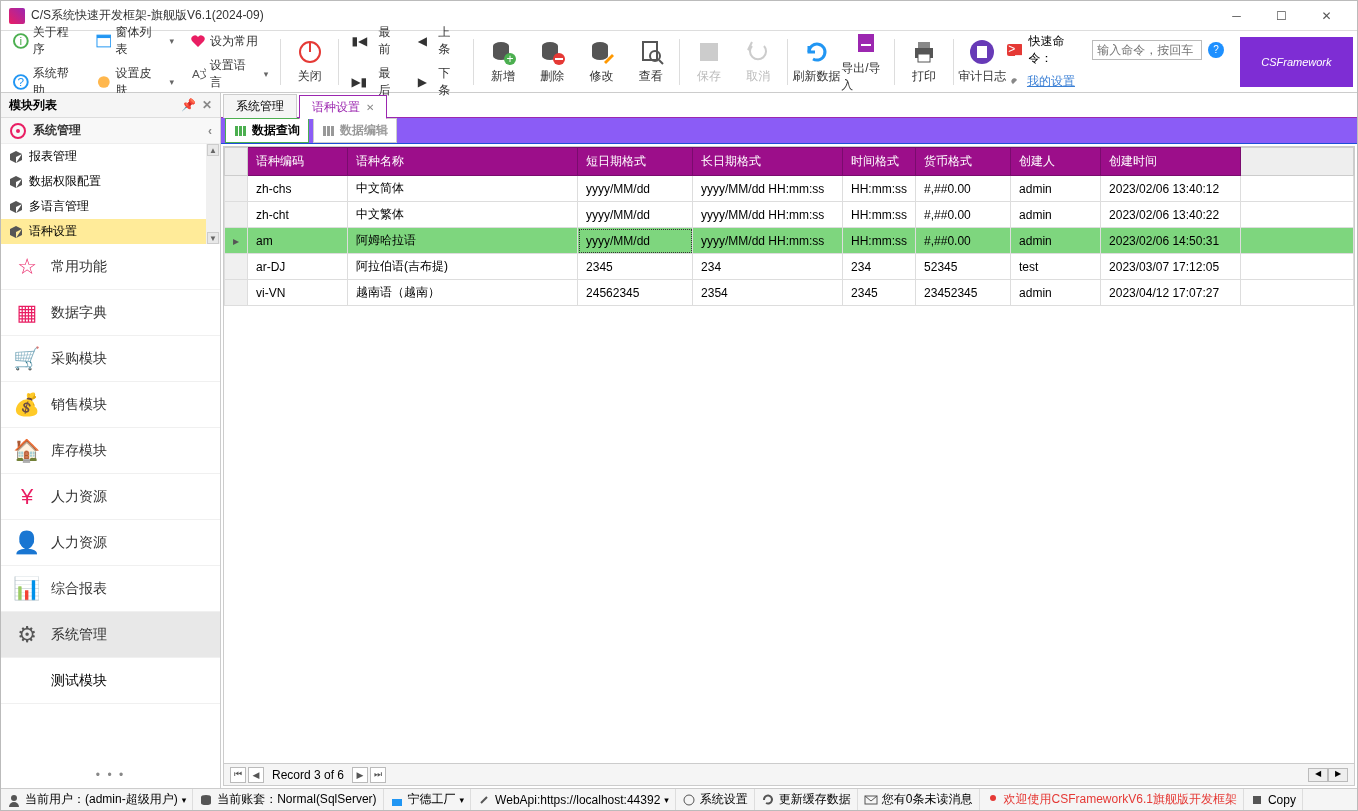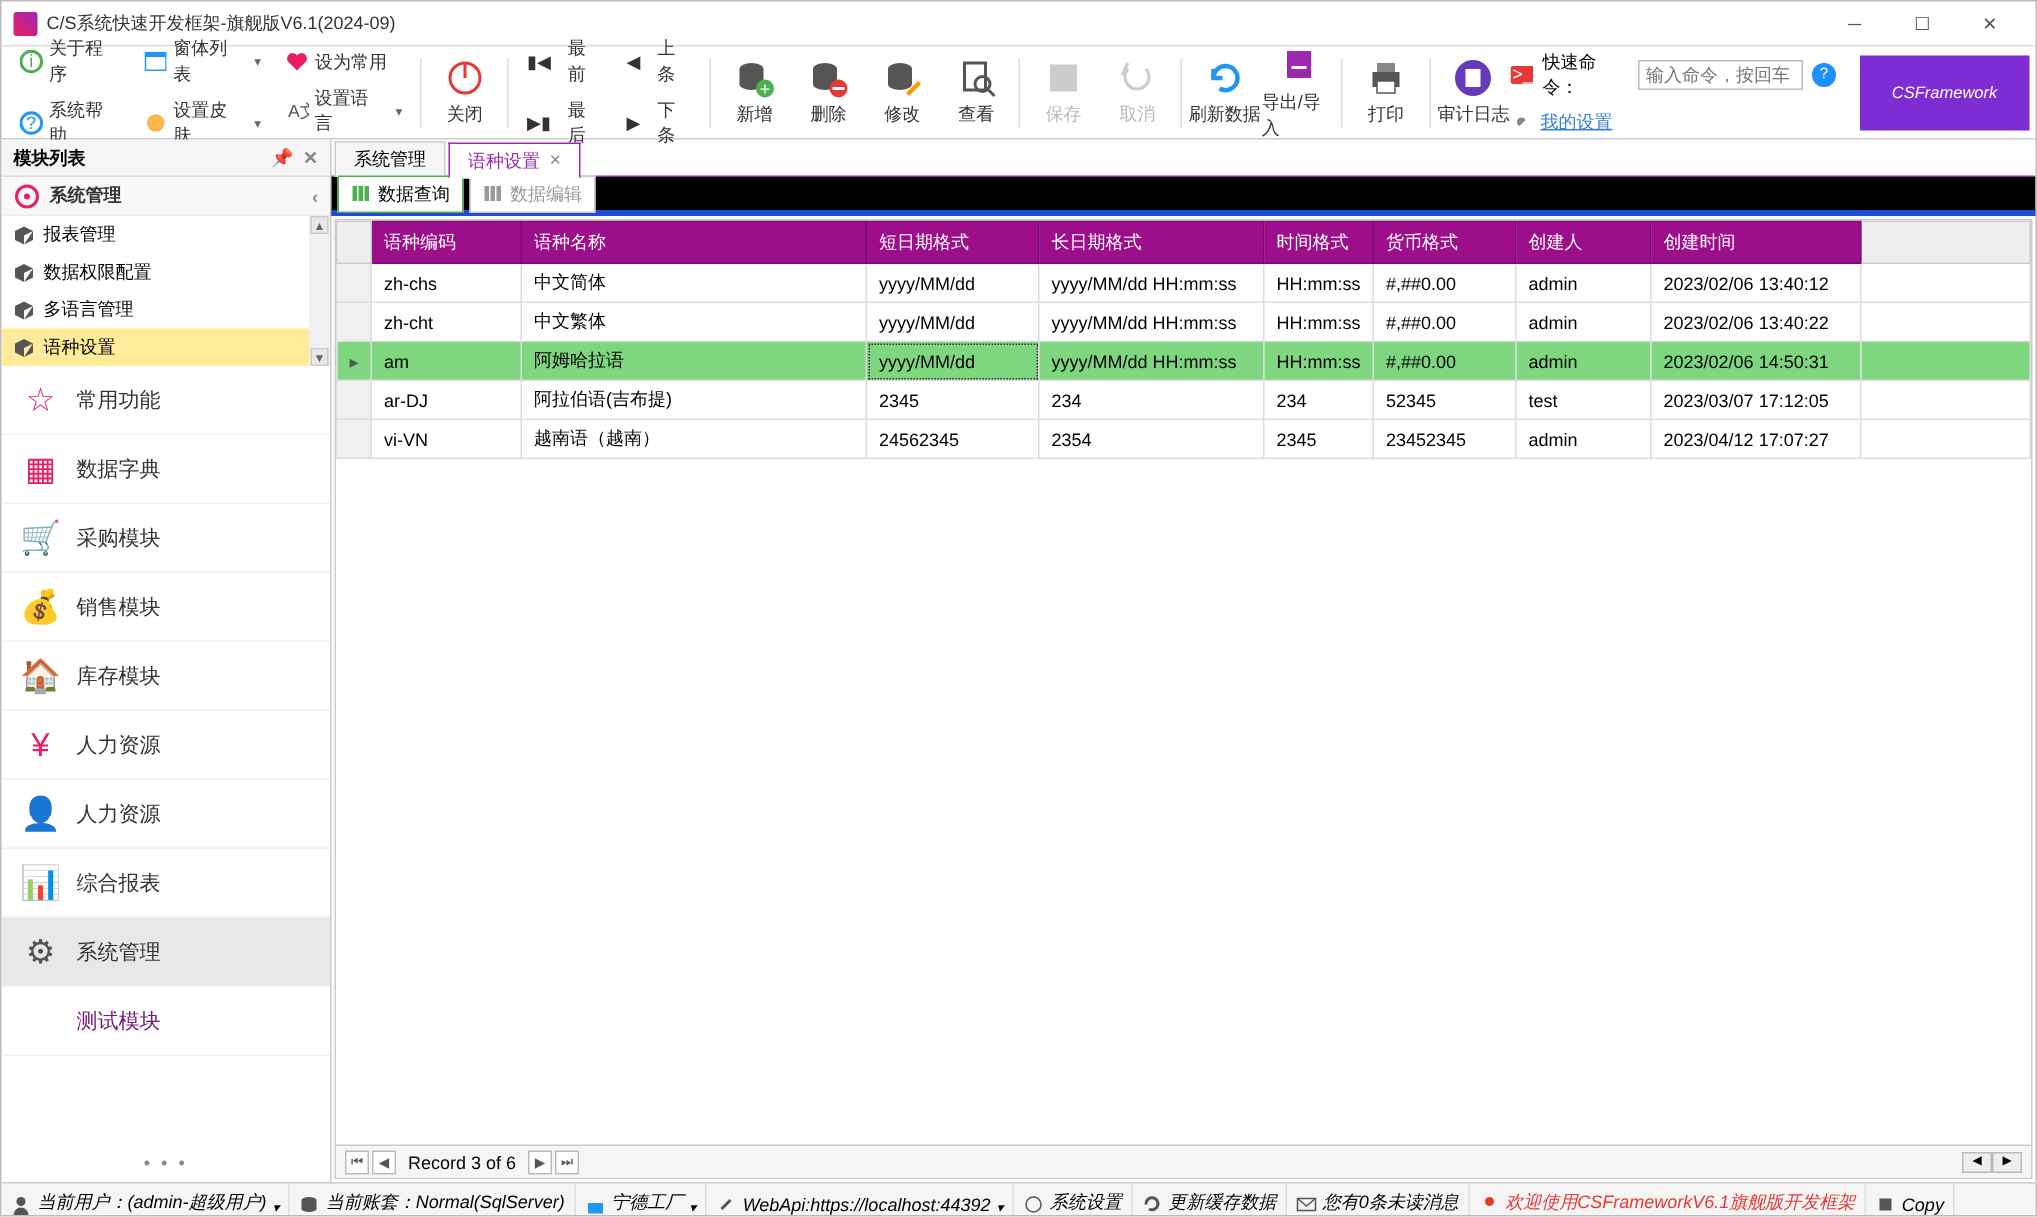--- a/index.html
+++ b/index.html
@@ -50,21 +50,21 @@
   .navitem .navlb { font-size:14px; color:#c71585; }
   .navitem.alt .navlb { color:#444; }
   .dots { text-align:center; padding:6px; color:#888; letter-spacing:2px;}
   
   
   .maincontent { flex: 1; display: flex; flex-direction: column; min-width:0;}
   .tabstrip { height: 25px; border-bottom: 1px solid #9c27b0; display:flex; padding-left:2px;}
   .tab { padding: 0 12px; height:24px; display:flex; align-items:center; gap:6px; border:1px solid #ccc; border-bottom:none; margin-right:2px; background:#f5f5f5; margin-top:1px;}
   .tab.active { background:#fff; border:1px solid #9c27b0; border-bottom:1px solid #fff; color:#9c27b0; position:relative; top:1px;}
   .tab .close { color:#888; font-size:10px;}
-  .subtabstrip { height:26px; border-bottom:4px solid #1d4ed8; display:flex; align-items:center; padding:2px 4px; gap:4px; background:#000000;}
+  .subtabstrip { height:26px; border-bottom:1px solid #1d4ed8; display:flex; align-items:center; padding:2px 4px; gap:4px; background:#8b5cf6;font-weight:bold;}
   .subtab { padding:3px 8px; display:flex; align-items:center; gap:4px; border:1px solid #ccc; background:#fff;}
   .subtab.active { border-color:#4caf50;}
   .subtab .baric { width:14px; height:14px;}
   .subtab.inactive { color:#999; }
   
   
   .gridwrap { flex:1; display:flex; flex-direction:column; border:1px solid #ccc; margin:2px;}
   .grid { flex:1; overflow:auto; }
   table.datagrid { border-collapse:collapse; width:100%; }
   table.datagrid th { background:#9c0e8a; color:#fff; text-align:left; padding:5px 8px; border:1px solid #7a0b6e; font-weight:normal; height:24px;}
@@ -73,21 +73,21 @@
   table.datagrid td:first-child { background:#f0f0f0; width:22px; text-align:center; color:#555;}
   table.datagrid tr.selected td { background:#7ed67e; }
   table.datagrid tr.selected td.focuscell { outline:1px dotted #333; outline-offset:-2px;}
   .gridfooter { height:22px; border-top:1px solid #ccc; background:#f5f5f5; display:flex; align-items:center; padding:0 6px; gap:2px;}
   .navbtn { width:16px; height:16px; border:1px solid #bbb; background:#fff; display:flex; align-items:center; justify-content:center; font-size:9px; color:#555;}
   .rowscroll { margin-left:auto; width:40px; height:14px; display:flex;}
   .rowscroll div { flex:1; border:1px solid #bbb; background:#eee; font-size:8px; text-align:center;}
   
   
   .statusbar { height:22px; border-top:1px solid #ccc; background:#f5f5f5; display:flex; align-items:center; font-size:11px; overflow:hidden;}
-  .stat { padding:0 6px; display:flex; align-items:flex-end; gap:4px; border-right:1px solid #ddd; height:100%; white-space:nowrap;font-style:italic;}
+  .stat { padding:0 6px; display:flex; align-items:center; gap:4px; border-right:1px solid #ddd; height:100%; white-space:nowrap;}
   .stat .sic { width:14px; height:14px; }
   .red { color:#e53935; }
   
   
   svg { display:block; }
   .caret::after { content:"▾"; margin-left:3px; font-size:9px; color:#666;}
 </style>
 </head>
 <body>
 
@@ -367,21 +367,21 @@
         <div class="navitem">
           <div class="navic" style="font-size:22px;color:#e91e63;display:flex;align-items:center;justify-content:center;">📊</div>
           <span class="navlb" style="color:#333">综合报表</span>
         </div>
         <div class="navitem active alt">
           <div class="navic" style="font-size:22px;color:#555;display:flex;align-items:center;justify-content:center;">⚙</div>
           <span class="navlb" style="color:#333">系统管理</span>
         </div>
         <div class="navitem">
           <div class="navic" style="font-size:22px;color:#e91e63;display:flex;align-items:center;justify-content:center;"></div>
-          <span class="navlb" style="color:#701a75">测试模块</span>
+          <span class="navlb" style="color:#000000">测试模块</span>
         </div>
       </div>
     <div class="dots">• • •</div>
   </div>
 
   <div class="maincontent">
     <div class="tabstrip" id="tabstrip">
         <div class="tab">
           <span>系统管理</span>
         </div>

